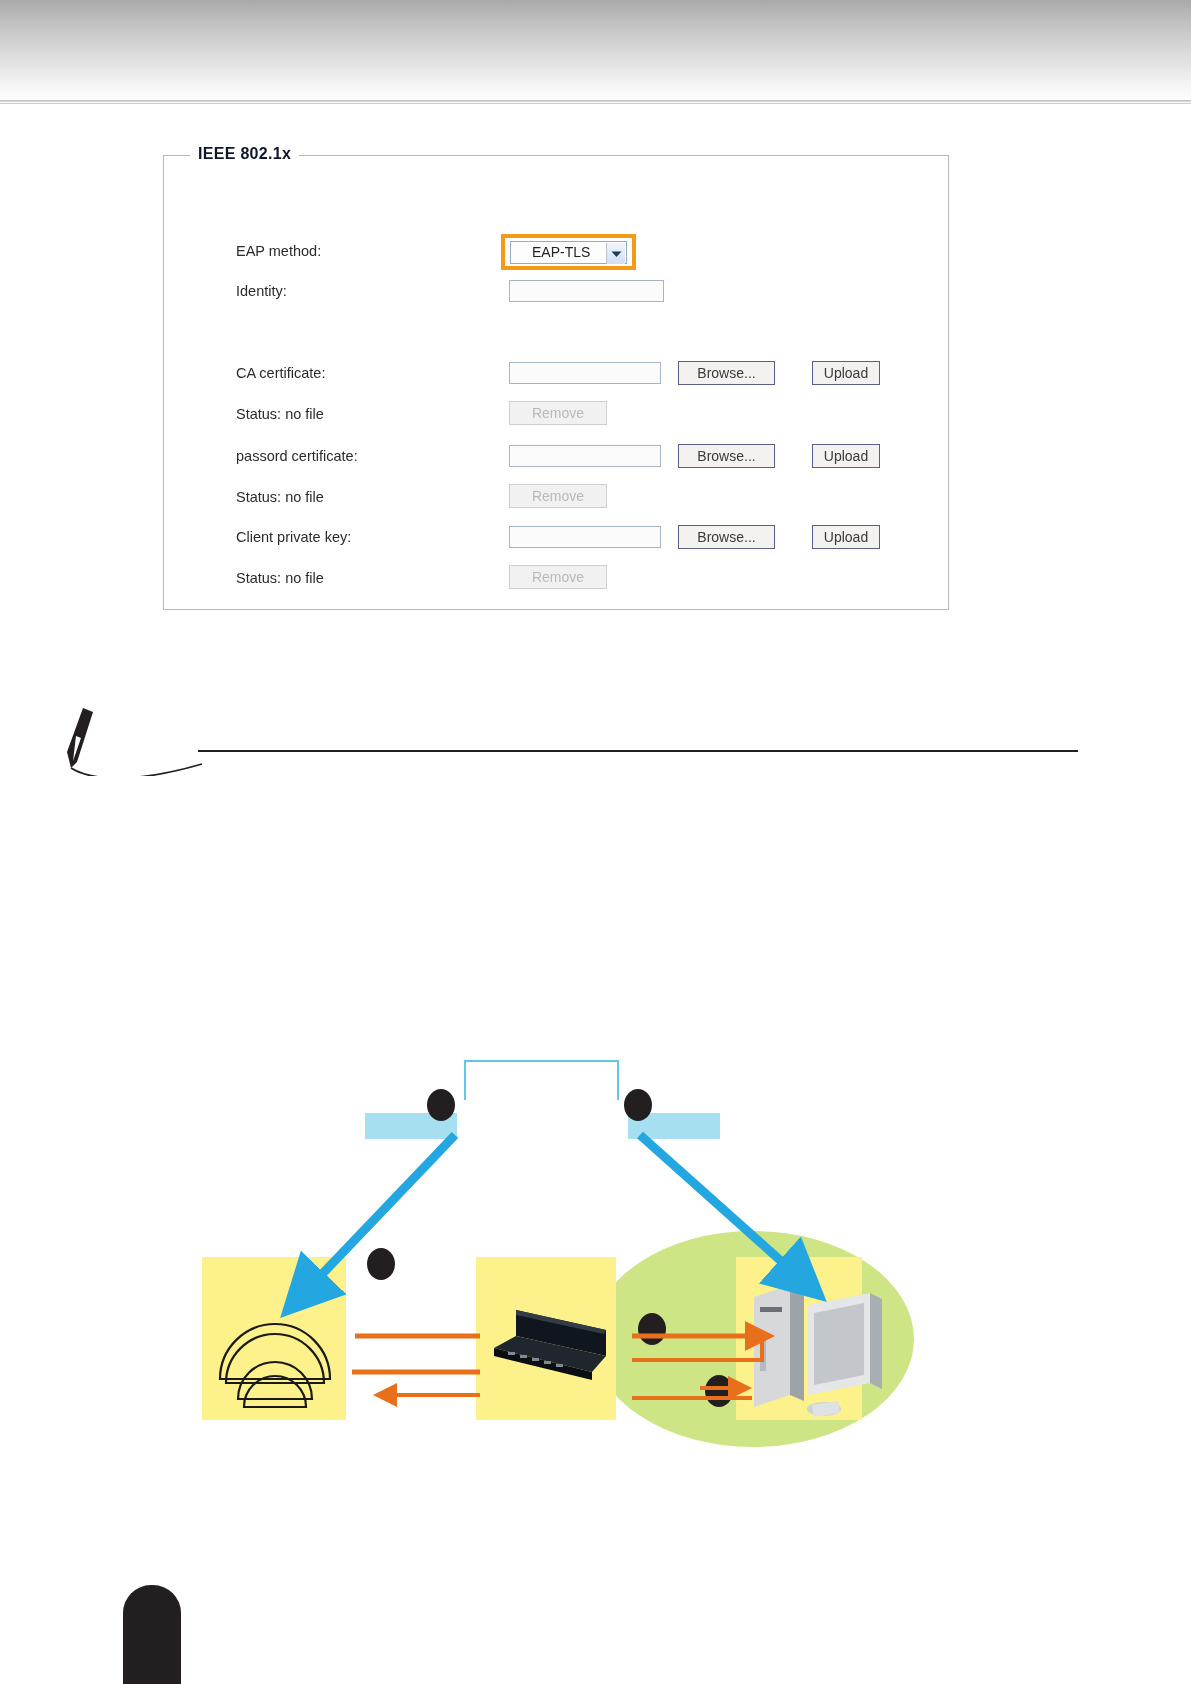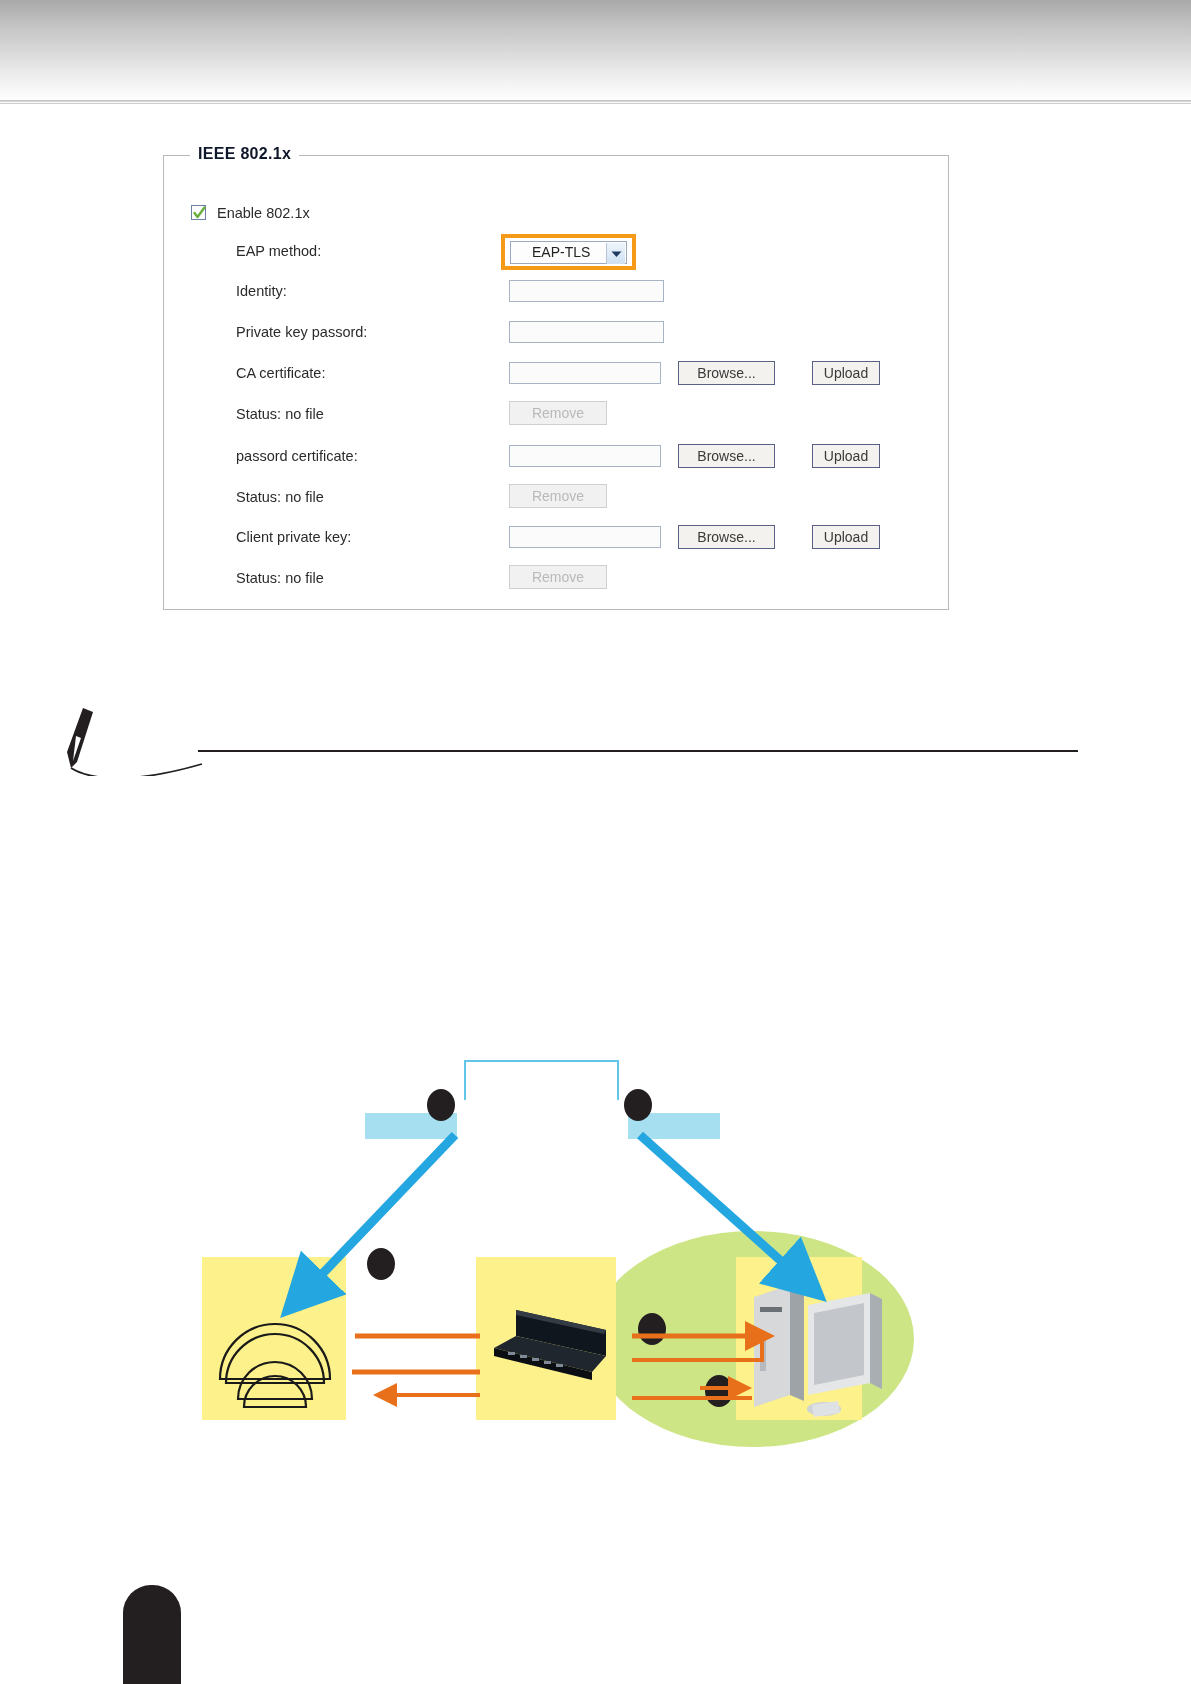--- a/index.html
+++ b/index.html
@@ -266,52 +266,39 @@
 
 <div class="header-band"></div>
 <div class="header-rule"></div>
 <div class="header-rule2"></div>
 
 <div class="panel">
   <div class="panel-legend">IEEE 802.1x</div>
 
   <div class="form-area">
 
-    <div class="row" style="top:42px;">
-      <div class="cbox">
-        <svg width="13" height="14" viewBox="0 0 13 14">
-          <path d="M1.5 7 L4.5 11 L11.5 1.5" stroke="#6aae3d" stroke-width="2.4" fill="none" stroke-linecap="round" stroke-linejoin="round"></path>
-        </svg>
-      </div>
-
-      <span class="lbl checkrow">Enable 802.1x</span>
-    </div>
 
     <div class="row" style="top:80px;">
       <span class="lbl indent">EAP method:</span>
       <div class="hl-box"></div>
       <div class="sel">
         <span>EAP-TLS</span>
         <span class="sel-arrow">
           <svg width="11" height="7" viewBox="0 0 11 7">
             <path d="M0.5 0.5 L5.5 6 L10.5 0.5 Z" fill="#1f3b63"></path>
           </svg>
         </span>
       </div>
     </div>
 
     <div class="row" style="top:120px;">
       <span class="lbl indent">Identity:</span>
       <div class="tinput short"></div>
     </div>
 
-    <div class="row" style="top:161px;">
-      <span class="lbl indent">Private key passord:</span>
-      <div class="tinput short"></div>
-    </div>
 
     <div class="row" style="top:202px;">
       <span class="lbl indent">CA certificate:</span>
       <div class="tinput long"></div>
       <div class="btn browse">Browse...</div>
       <div class="btn upload">Upload</div>
     </div>
 
     <div class="row" style="top:243px;">
       <span class="lbl indent">Status:  no file</span>

